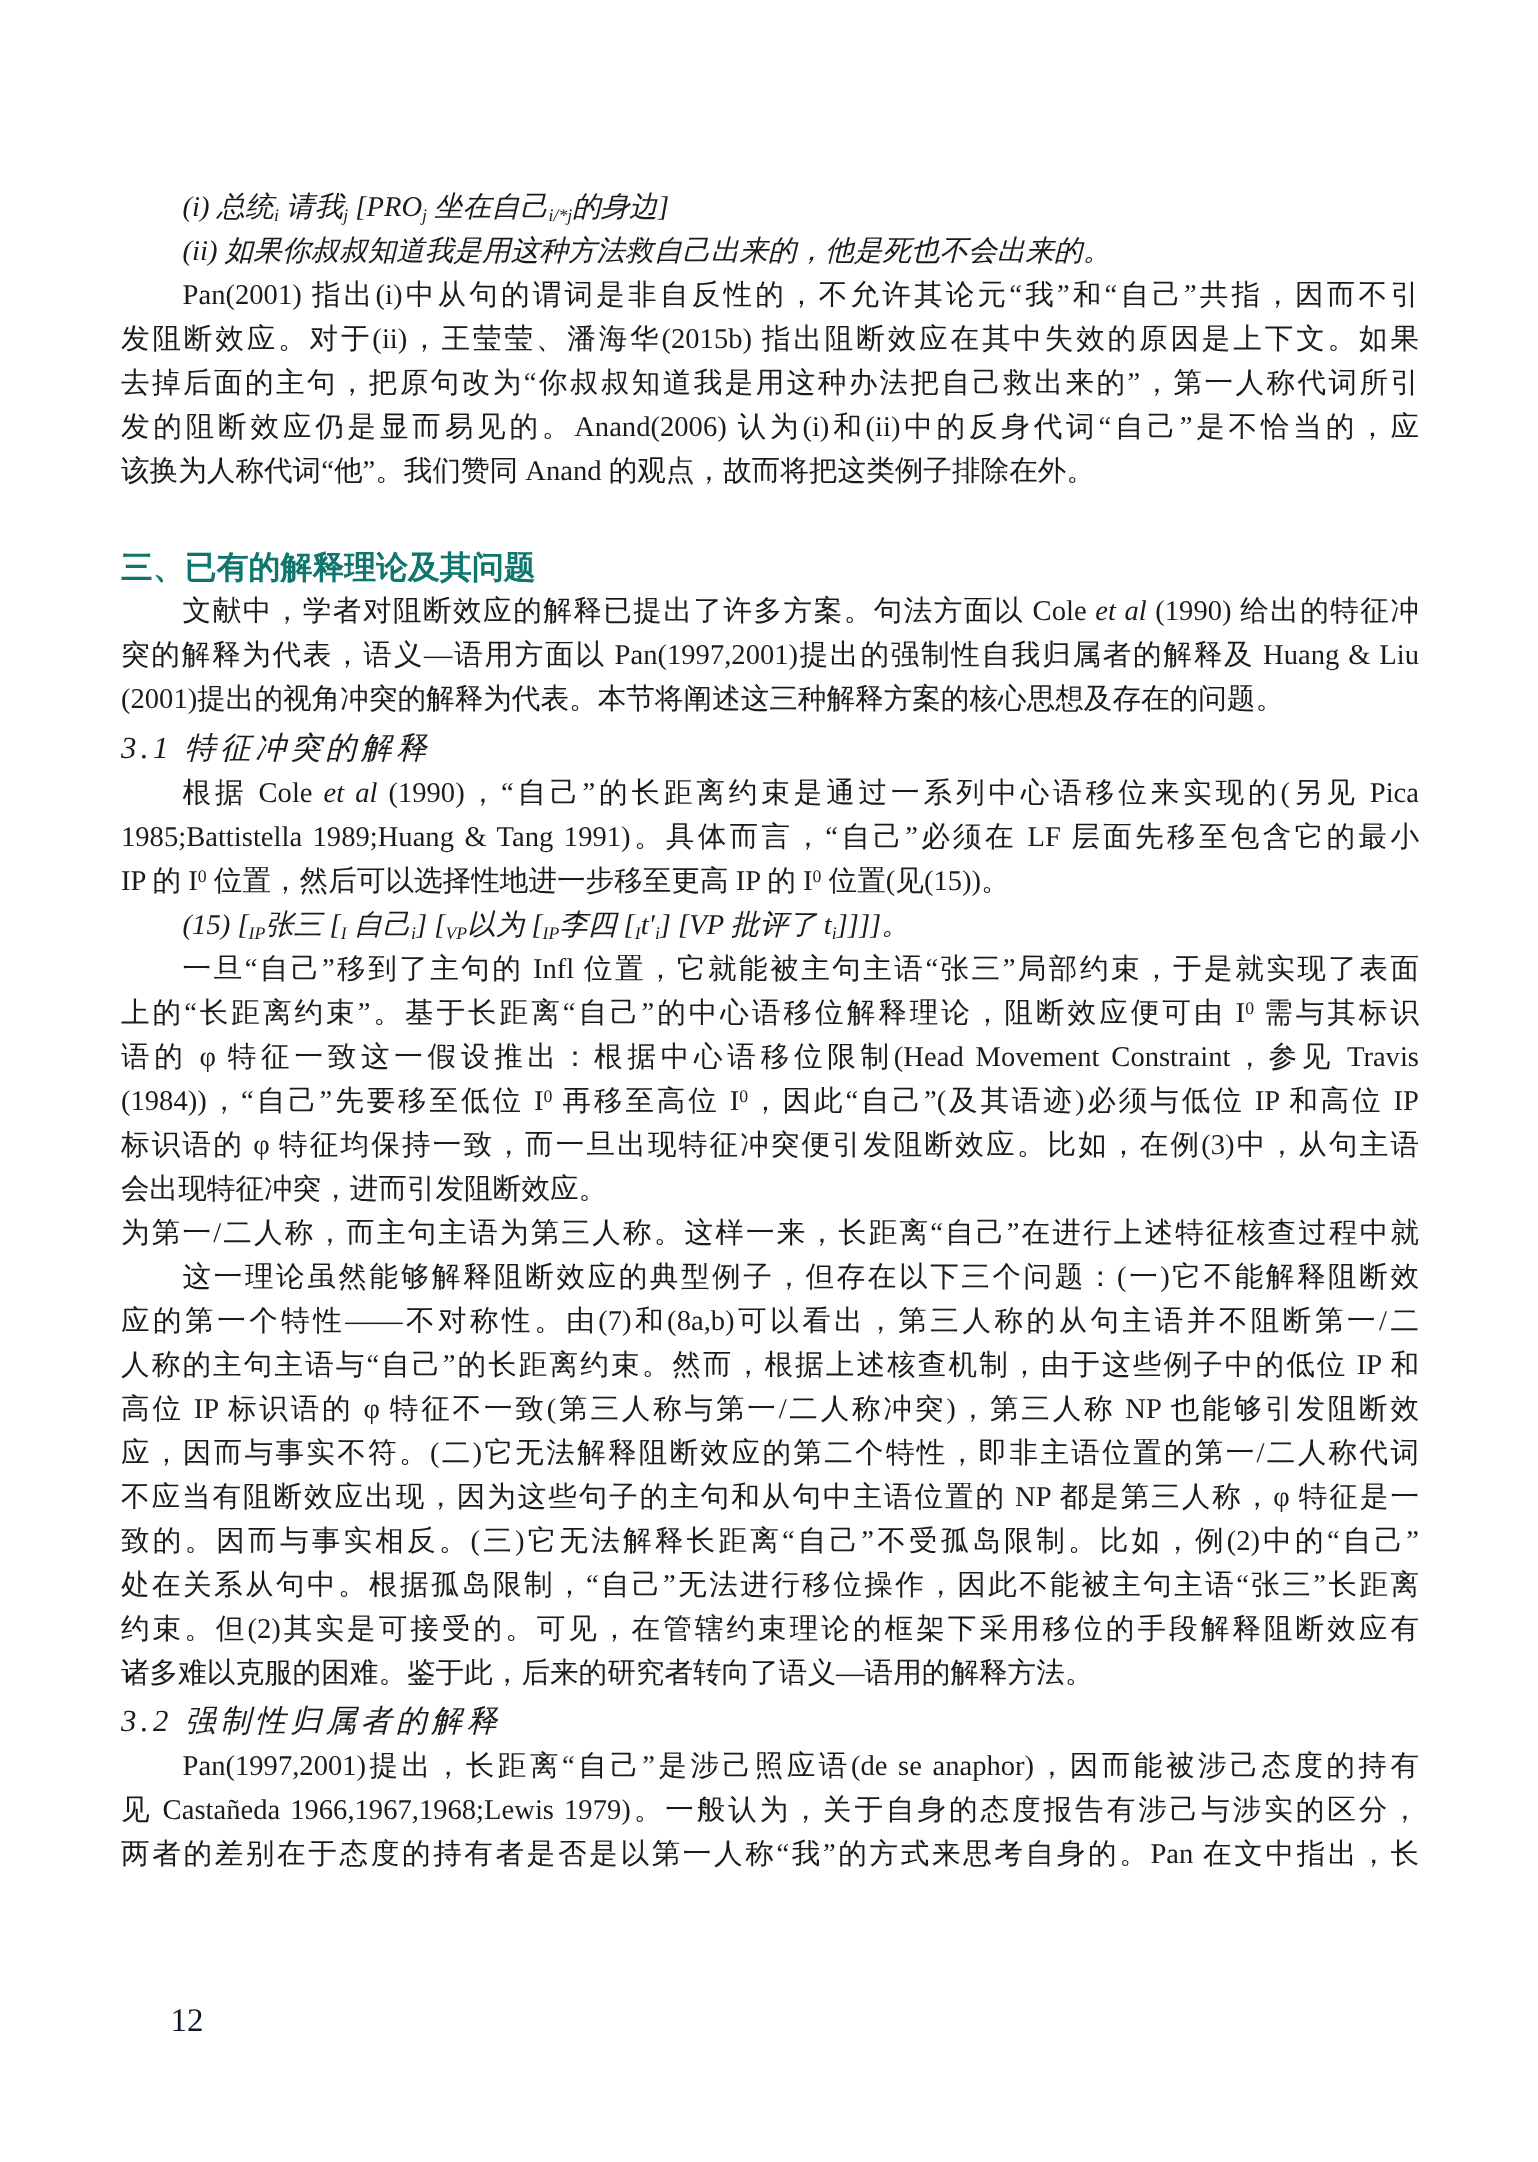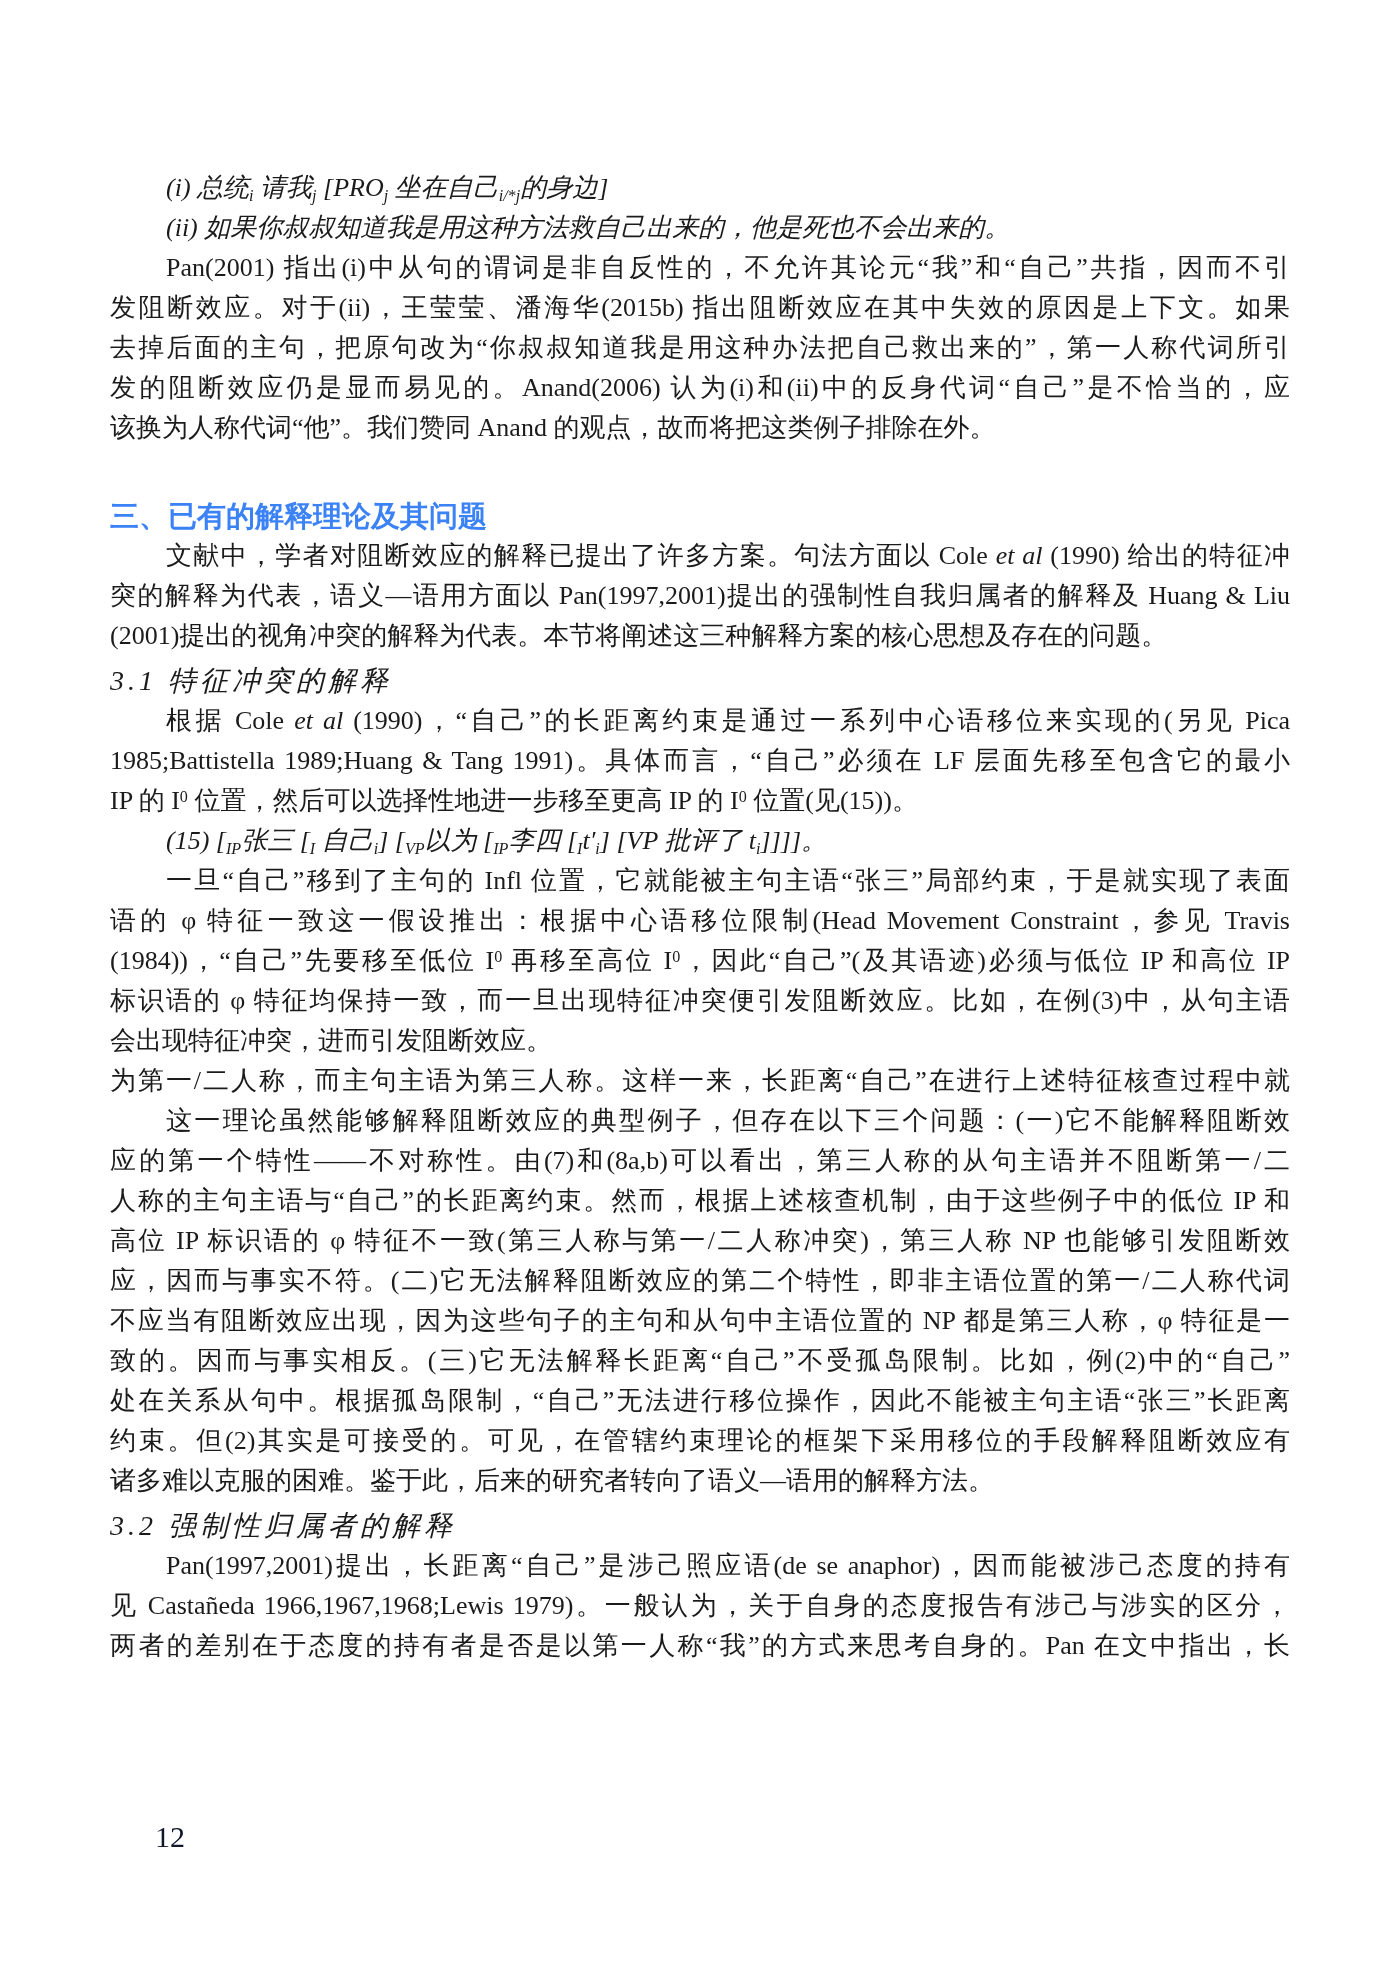--- a/index.html
+++ b/index.html
@@ -17,21 +17,21 @@
   .line.just{text-align:justify;text-align-last:justify;}
   .line.first{text-indent:56px;}
   .line.example{text-indent:56px;font-style:italic;}
   .heading{
     font-family:"Liberation Sans","DejaVu Sans",sans-serif;
     font-weight:700;
     font-size:29px;
     line-height:40px;
     height:40px;
     margin:48px 0 0 0;
-    color:#3b82f6;
+    color:#0f766e;
   }
   .subheading{
     font-family:"Liberation Serif","DejaVu Serif",serif;
     font-style:italic;
     font-weight:400;
     font-size:28px;
     line-height:40px;
     height:40px;
     margin:5px 0 0 0;
     letter-spacing:4px;
@@ -68,20 +68,21 @@
       </div>
       <h3 class="subheading">3.1 特征冲突的解释</h3>
       <div class="para">
         <div class="line first just">根据 Cole <i>et al</i> (1990)，“自己”的长距离约束是通过一系列中心语移位来实现的(另见 Pica</div>
         <div class="line just">1985;Battistella 1989;Huang &amp; Tang 1991)。具体而言，“自己”必须在 LF 层面先移至包含它的最小</div>
         <div class="line">IP 的 I<sup>0</sup> 位置，然后可以选择性地进一步移至更高 IP 的 I<sup>0</sup> 位置(见(15))。</div>
       </div>
       <div class="line example">(15) [<sub>IP</sub>张三 [<sub>I</sub> 自己<sub>i</sub>] [<sub>VP</sub>以为 [<sub>IP</sub>李四 [<sub>I</sub>t′<sub>i</sub>] [VP 批评了 t<sub>i</sub>]]]]。</div>
       <div class="para">
         <div class="line first just">一旦“自己”移到了主句的 Infl 位置，它就能被主句主语“张三”局部约束，于是就实现了表面</div>
+        <div class="line just">上的“长距离约束”。基于长距离“自己”的中心语移位解释理论，阻断效应便可由 I<sup>0</sup> 需与其标识</div>
         <div class="line just">语的 φ 特征一致这一假设推出：根据中心语移位限制(Head Movement Constraint，参见 Travis</div>
         <div class="line just">(1984))，“自己”先要移至低位 I<sup>0</sup> 再移至高位 I<sup>0</sup>，因此“自己”(及其语迹)必须与低位 IP 和高位 IP</div>
         <div class="line just">标识语的 φ 特征均保持一致，而一旦出现特征冲突便引发阻断效应。比如，在例(3)中，从句主语</div>
         <div class="line">会出现特征冲突，进而引发阻断效应。</div>
         <div class="line just">为第一/二人称，而主句主语为第三人称。这样一来，长距离“自己”在进行上述特征核查过程中就</div>
       </div>
       <div class="para">
         <div class="line first just">这一理论虽然能够解释阻断效应的典型例子，但存在以下三个问题：(一)它不能解释阻断效</div>
         <div class="line just">应的第一个特性——不对称性。由(7)和(8a,b)可以看出，第三人称的从句主语并不阻断第一/二</div>
         <div class="line just">人称的主句主语与“自己”的长距离约束。然而，根据上述核查机制，由于这些例子中的低位 IP 和</div>

